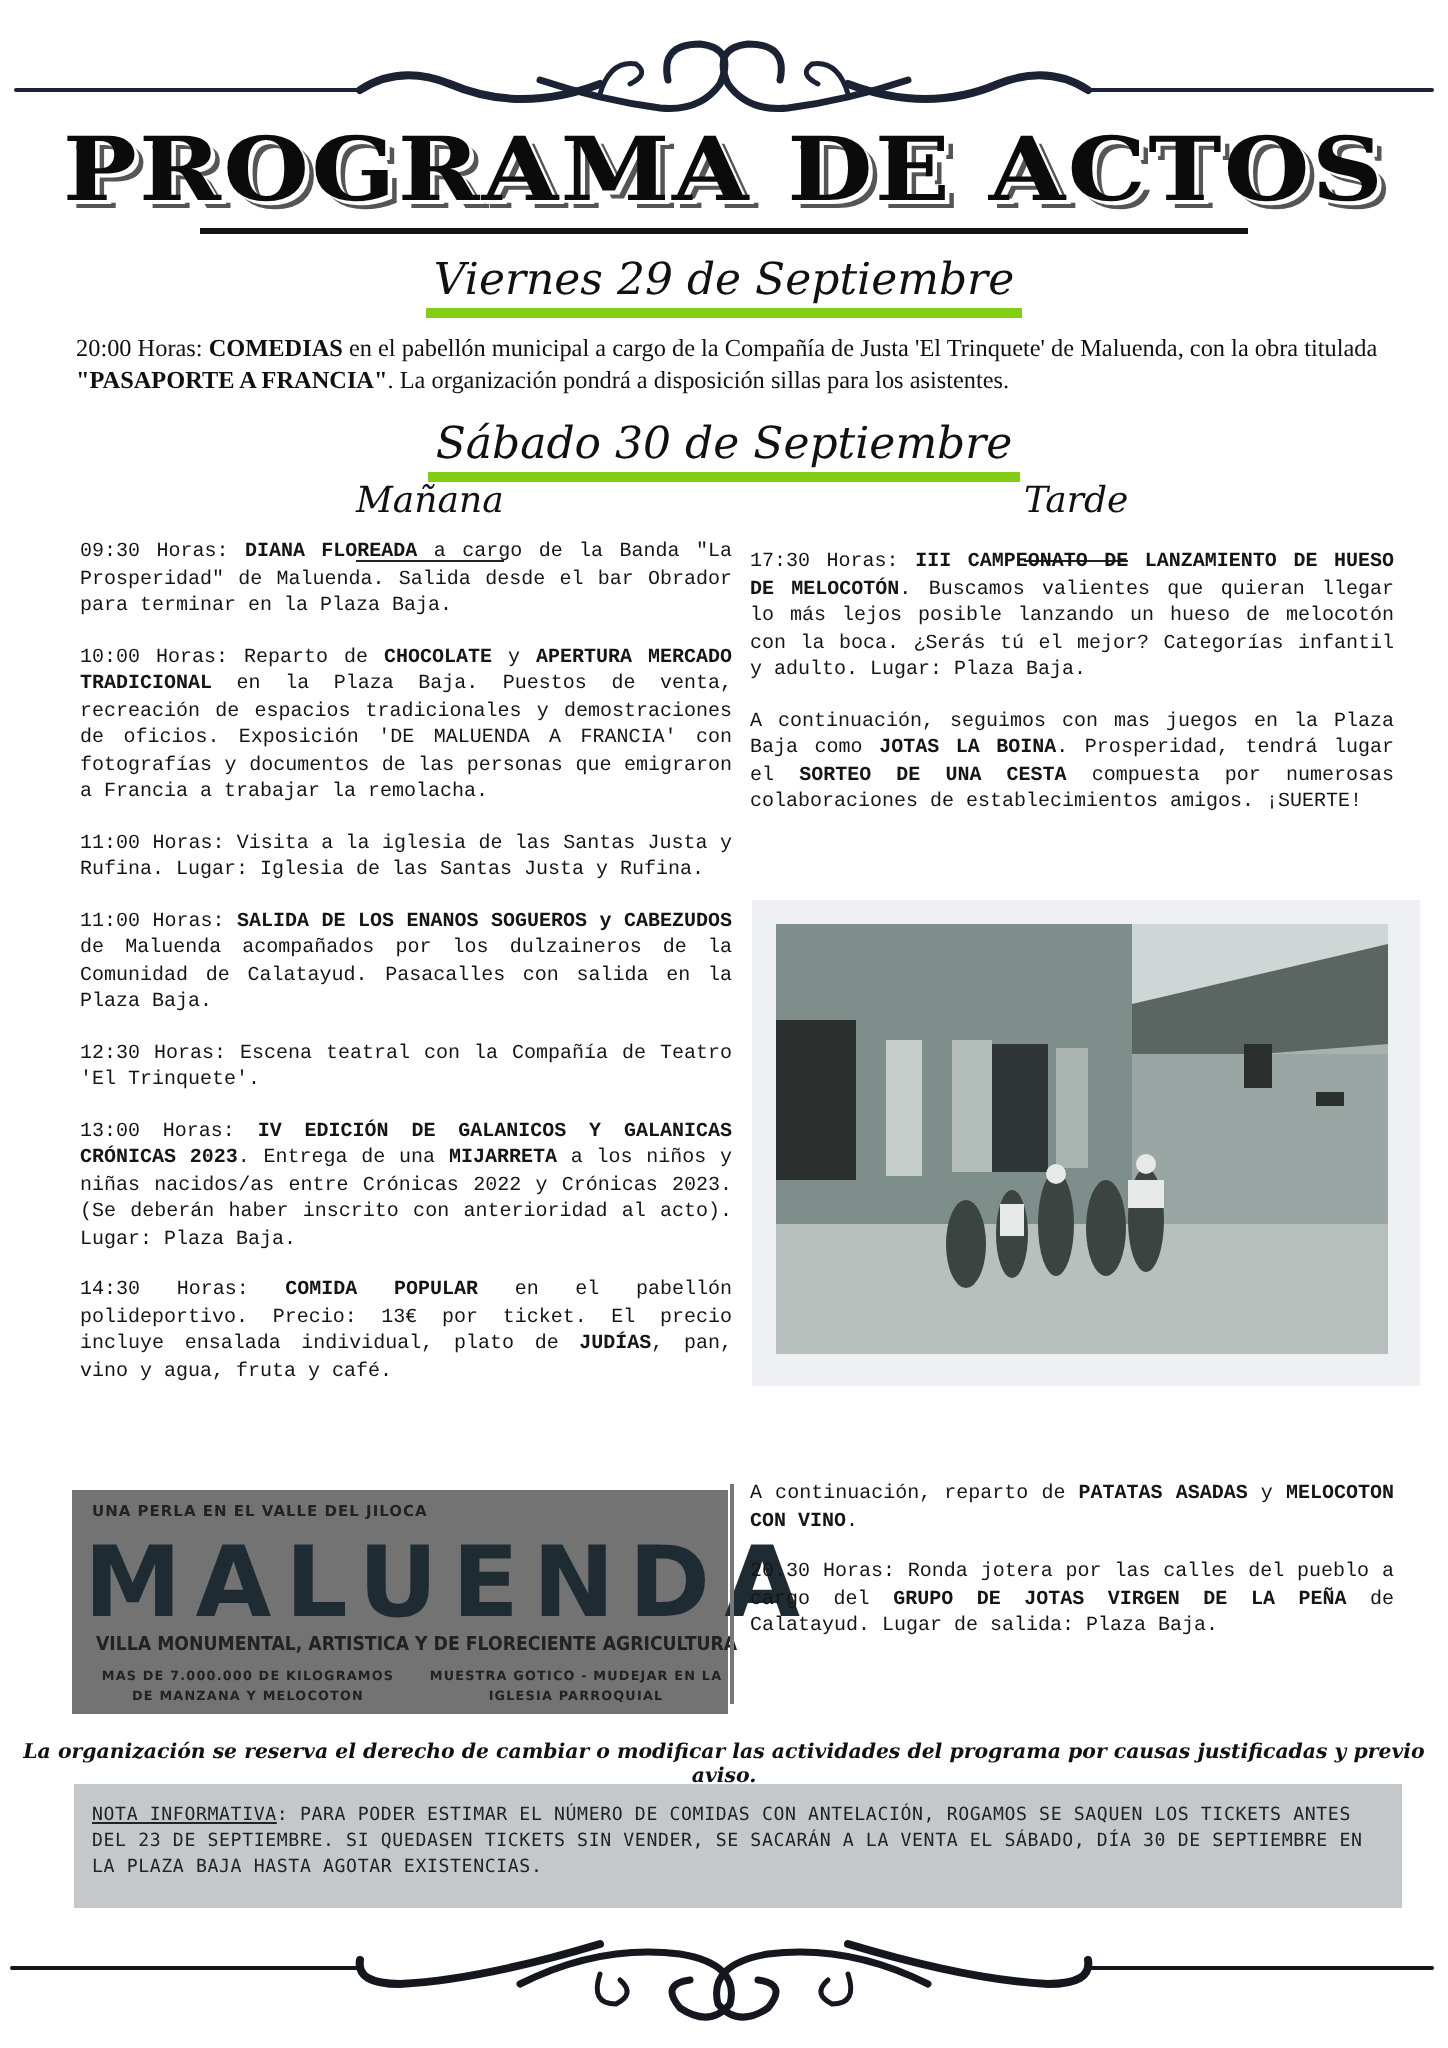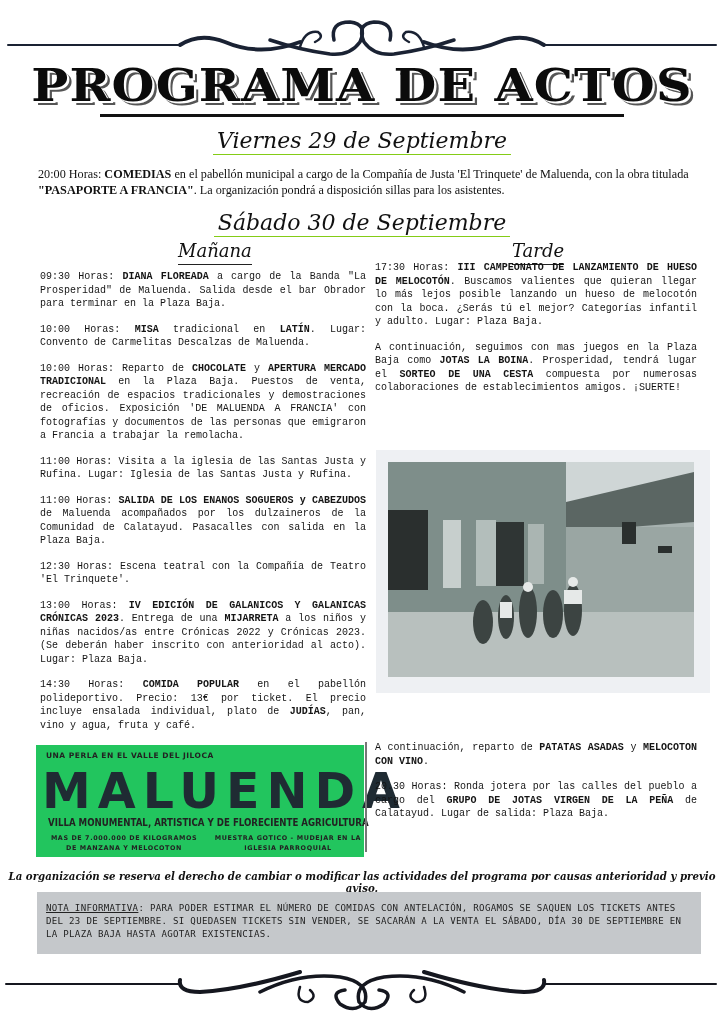--- a/index.html
+++ b/index.html
@@ -16,50 +16,50 @@
     letter-spacing: 1px; color: #0b0b0b;
     text-shadow: 2px 2px 0 #fff, 4px 4px 0 #555;
     transform: scaleX(1.12);
   }
   .title-underline { position: absolute; top: 114px; left: 100px; width: 524px; height: 3px; background: #111; }
 
   .day-heading {
     position: absolute; left: 0; width: 724px; text-align: center;
     font-family: "DejaVu Serif", serif; font-style: italic; font-size: 22px; color: #111;
   }
-  .day-heading span { border-bottom: 1px solid #84cc16; padding: 0 4px 1px; }
+  .day-heading span { border-bottom: 5px solid #84cc16; padding: 0 4px 1px; }
   .day1 { top: 128px; }
   .day2 { top: 210px; }
 
   .col-heading {
     position: absolute; top: 240px; font-family: "DejaVu Serif", serif; font-style: italic;
     font-size: 18px; color: #111;
   }
-  .col-heading span { border-bottom: 1.5px solid #222; padding-bottom: 3px; }
+  .col-heading span { border-bottom: 1.5px solid #222; padding-bottom: 19px; }
   .h-manana { left: 178px; }
   .h-tarde { left: 512px; }
 
   .friday-text {
     position: absolute; top: 166px; left: 38px; width: 660px;
     font-family: "Liberation Serif", serif; font-size: 12.2px; line-height: 16px; color: #111;
   }
 
   .col { position: absolute; font-family: Liberation Mono, monospace; font-size: 10px; line-height: 13.5px; color: #151515; }
   .col-left { left: 40px; top: 270px; width: 326px; }
-  .col-right-top { left: 375px; top: 261px; width: 322px; }
+  .col-right-top { left: 375px; top: 275px; width: 322px; }
   .col-right-bottom { left: 375px; top: 741px; width: 322px; }
   .col p { text-align: justify; margin-bottom: 12px; }
   .col b { font-weight: bold; }
 
   .divider { position: absolute; left: 365px; top: 742px; width: 2px; height: 110px; background: #777; }
 
   .photo-frame { position: absolute; left: 376px; top: 450px; width: 334px; height: 243px; background: #eef0f3; }
   .photo { position: absolute; left: 388px; top: 462px; width: 306px; height: 215px; background: #8a9a98; overflow: hidden; }
 
-  .maluenda-ad { position: absolute; left: 36px; top: 745px; width: 328px; height: 112px; background: #22c55e; }
+  .maluenda-ad { position: absolute; left: 36px; top: 745px; width: 328px; height: 112px; background: #737373; }
   .ad-tag { position: absolute; left: 10px; top: 6px; font-family: "DejaVu Sans", sans-serif; font-weight: bold; font-size: 7.5px; letter-spacing: 0.5px; color: #222; }
   .ad-name { position: absolute; left: 6px; top: 18px; font-family: "DejaVu Sans", sans-serif; font-weight: bold; font-size: 49px; letter-spacing: 7px; color: #1f2b33; }
   .ad-sub { position: absolute; left: 12px; top: 72px; font-family: "DejaVu Sans", sans-serif; font-weight: bold; font-size: 9.6px; color: #222; transform: scaleX(0.9); transform-origin: left; white-space: nowrap; }
   .ad-left, .ad-right { position: absolute; top: 88px; font-family: "DejaVu Sans", sans-serif; font-weight: bold; font-size: 6.4px; letter-spacing: 0.6px; color: #222; text-align: center; line-height: 10px; }
   .ad-left { left: 8px; width: 160px; }
   .ad-right { left: 172px; width: 160px; }
 
   .disclaimer {
     position: absolute; top: 870px; left: 0; width: 724px; text-align: center;
     font-family: "DejaVu Serif", serif; font-style: italic; font-weight: bold; font-size: 10.2px; color: #111;
@@ -96,21 +96,20 @@
 
 <div class="friday-text"><span>20:00 Horas: </span><b>COMEDIAS</b><span> en el pabellón municipal a cargo de la Compañía de Justa 'El Trinquete' de Maluenda, con la obra titulada </span><b>"PASAPORTE A FRANCIA"</b><span>. La organización pondrá a disposición sillas para los asistentes.</span></div>
 
 <div class="day-heading day2"><span>Sábado 30 de Septiembre</span></div>
 
 <div class="col-heading h-manana"><span>Mañana</span></div>
 <div class="col-heading h-tarde"><span>Tarde</span></div>
 
 <div class="col col-left">
   <p><span>09:30 Horas: </span><b>DIANA FLOREADA</b><span> a cargo de la Banda "La Prosperidad" de Maluenda. Salida desde el bar Obrador para terminar en la Plaza Baja.</span></p>
-  <p><span>10:00 Horas: </span><b>MISA</b><span> tradicional en </span><b>LATÍN</b><span>. Lugar: Convento de Carmelitas Descalzas de Maluenda.</span></p>
   <p><span>10:00 Horas: Reparto de </span><b>CHOCOLATE</b><span> y </span><b>APERTURA MERCADO TRADICIONAL</b><span> en la Plaza Baja. Puestos de venta, recreación de espacios tradicionales y demostraciones de oficios. Exposición 'DE MALUENDA A FRANCIA' con fotografías y documentos de las personas que emigraron a Francia a trabajar la remolacha.</span></p>
   <p><span>11:00 Horas: Visita a la iglesia de las Santas Justa y Rufina. Lugar: Iglesia de las Santas Justa y Rufina.</span></p>
   <p><span>11:00 Horas: </span><b>SALIDA DE LOS ENANOS SOGUEROS y CABEZUDOS</b><span> de Maluenda acompañados por los dulzaineros de la Comunidad de Calatayud. Pasacalles con salida en la Plaza Baja.</span></p>
   <p><span>12:30 Horas: Escena teatral con la Compañía de Teatro 'El Trinquete'.</span></p>
   <p><span>13:00 Horas: </span><b>IV EDICIÓN DE GALANICOS Y GALANICAS CRÓNICAS 2023</b><span>. Entrega de una </span><b>MIJARRETA</b><span> a los niños y niñas nacidos/as entre Crónicas 2022 y Crónicas 2023. (Se deberán haber inscrito con anterioridad al acto). Lugar: Plaza Baja.</span></p>
   <p><span>14:30 Horas: </span><b>COMIDA POPULAR</b><span> en el pabellón polideportivo. Precio: 13€ por ticket. El precio incluye ensalada individual, plato de </span><b>JUDÍAS</b><span>, pan, vino y agua, fruta y café.</span></p>
 </div>
 
 <div class="col col-right-top">
   <p><span>17:30 Horas: </span><b>III CAMPEONATO DE LANZAMIENTO DE HUESO DE MELOCOTÓN</b><span>. Buscamos valientes que quieran llegar lo más lejos posible lanzando un hueso de melocotón con la boca. ¿Serás tú el mejor? Categorías infantil y adulto. Lugar: Plaza Baja.</span></p>
@@ -163,21 +162,21 @@
     </div>
 </div>
 
 <div class="divider"></div>
 
 <div class="col col-right-bottom">
   <p><span>A continuación, reparto de </span><b>PATATAS ASADAS</b><span> y </span><b>MELOCOTON CON VINO</b><span>.</span></p>
   <p><span>20.30 Horas: Ronda jotera por las calles del pueblo a cargo del </span><b>GRUPO DE JOTAS VIRGEN DE LA PEÑA</b><span> de Calatayud. Lugar de salida: Plaza Baja.</span></p>
 </div>
 
-<div class="disclaimer">La organización se reserva el derecho de cambiar o modificar las actividades del programa por causas anterioridad y previo aviso.</div>
+<div class="disclaimer">La organización se reserva el derecho de cambiar o modificar las actividades del programa por causas justificadas y previo aviso.</div>
 
 <div class="nota"><u>Nota informativa</u><span>: para poder estimar el número de comidas con antelación, Rogamos se saquen los tickets antes del 23 de septiembre. Si quedasen tickets sin vender, se sacarán a la venta el sábado, día 30 de septiembre en la Plaza Baja hasta agotar existencias.</span></div>
 
 <svg class="ornament ornament-bottom" viewBox="0 0 724 50">
   <g fill="none" stroke="#15171f" stroke-linecap="round">
     <line x1="6" y1="22" x2="180" y2="22" stroke-width="2"></line>
     <line x1="545" y1="22" x2="716" y2="22" stroke-width="2"></line>
     <path d="M180 18 Q178 30 200 30 Q240 28 300 10" stroke-width="4"></path>
     <path d="M544 18 Q546 30 524 30 Q484 28 424 10" stroke-width="4"></path>
     <path d="M260 30 Q300 10 340 15 Q370 20 365 40 Q355 52 340 42 Q330 30 345 28" stroke-width="3.5"></path>

